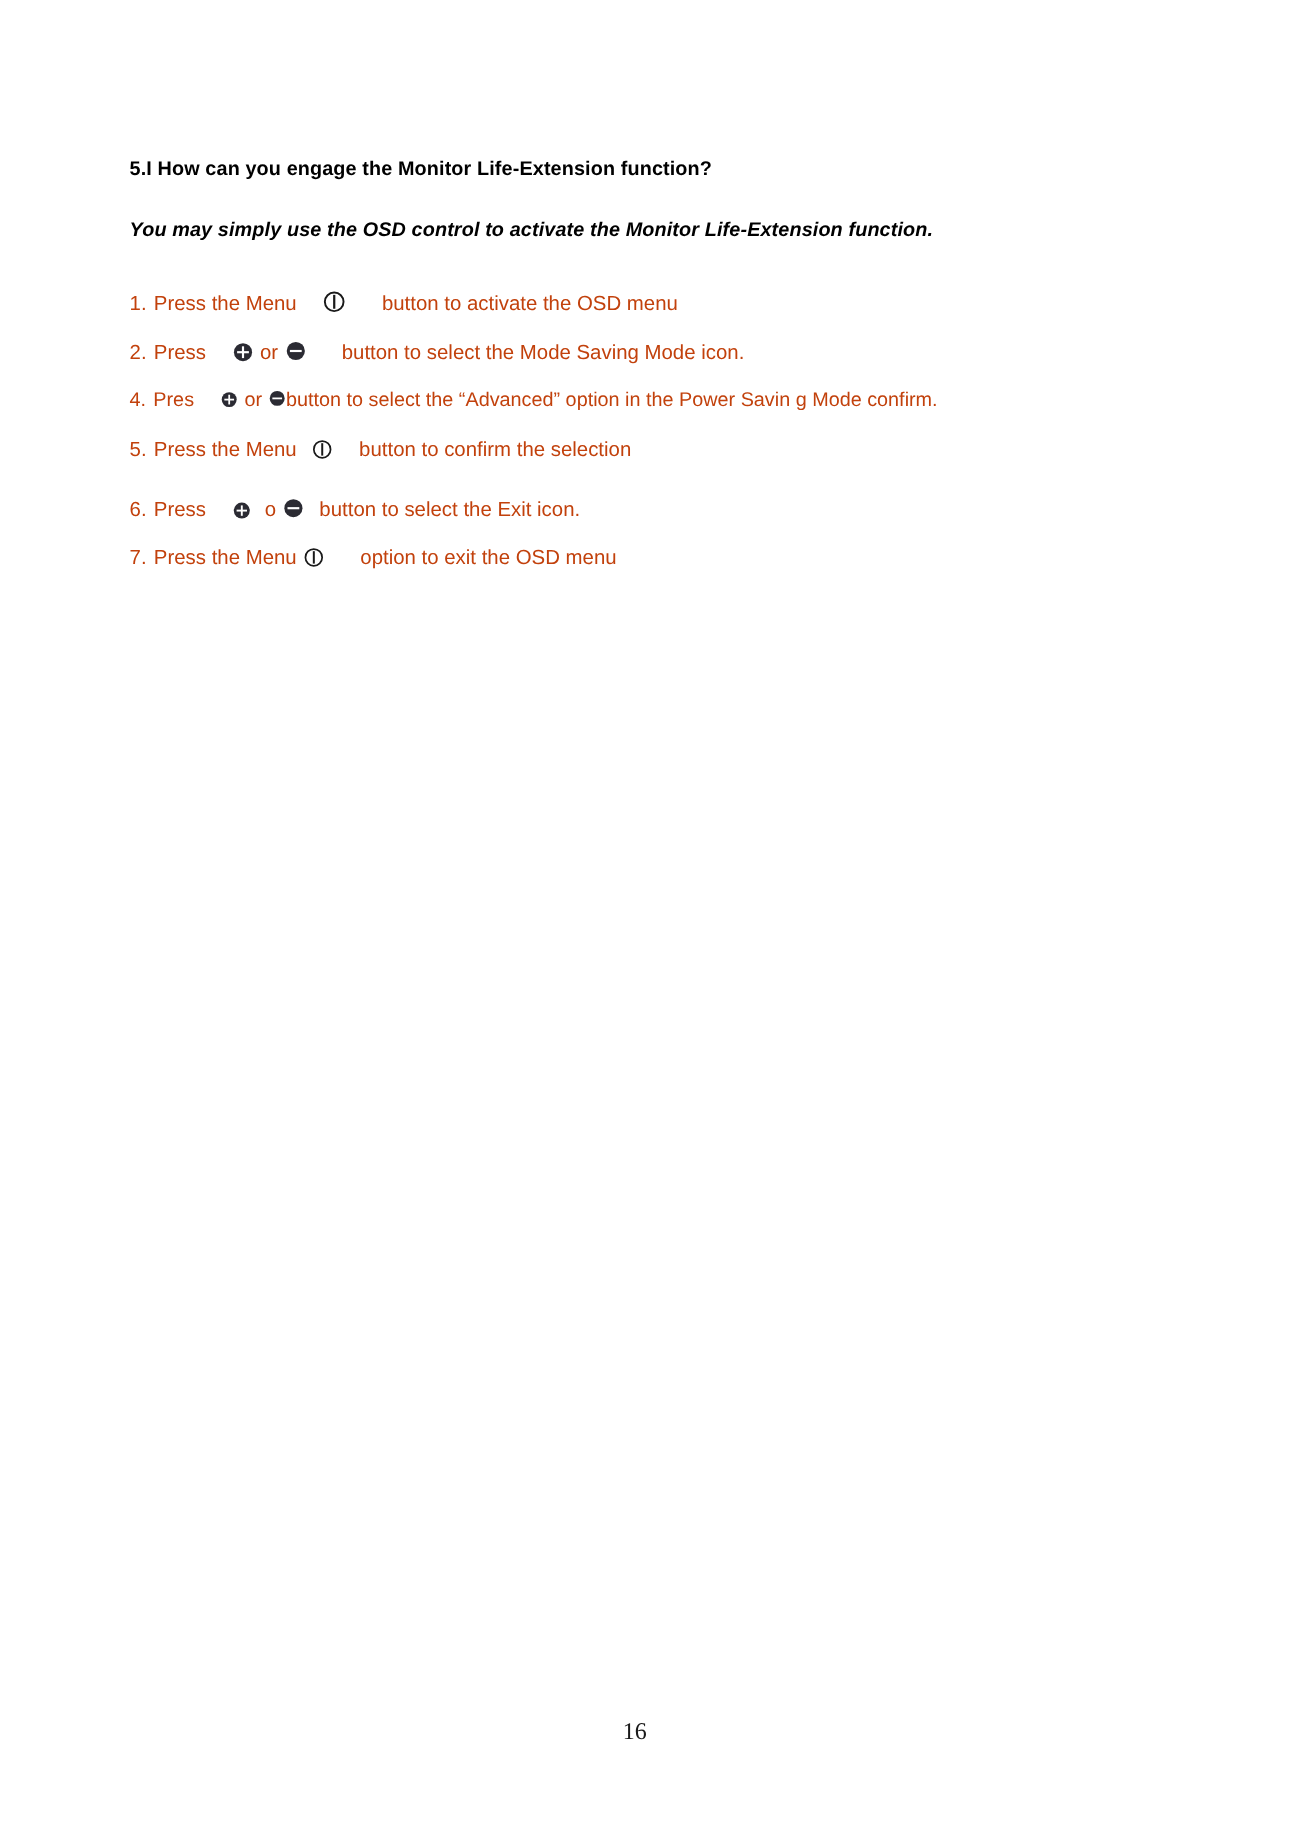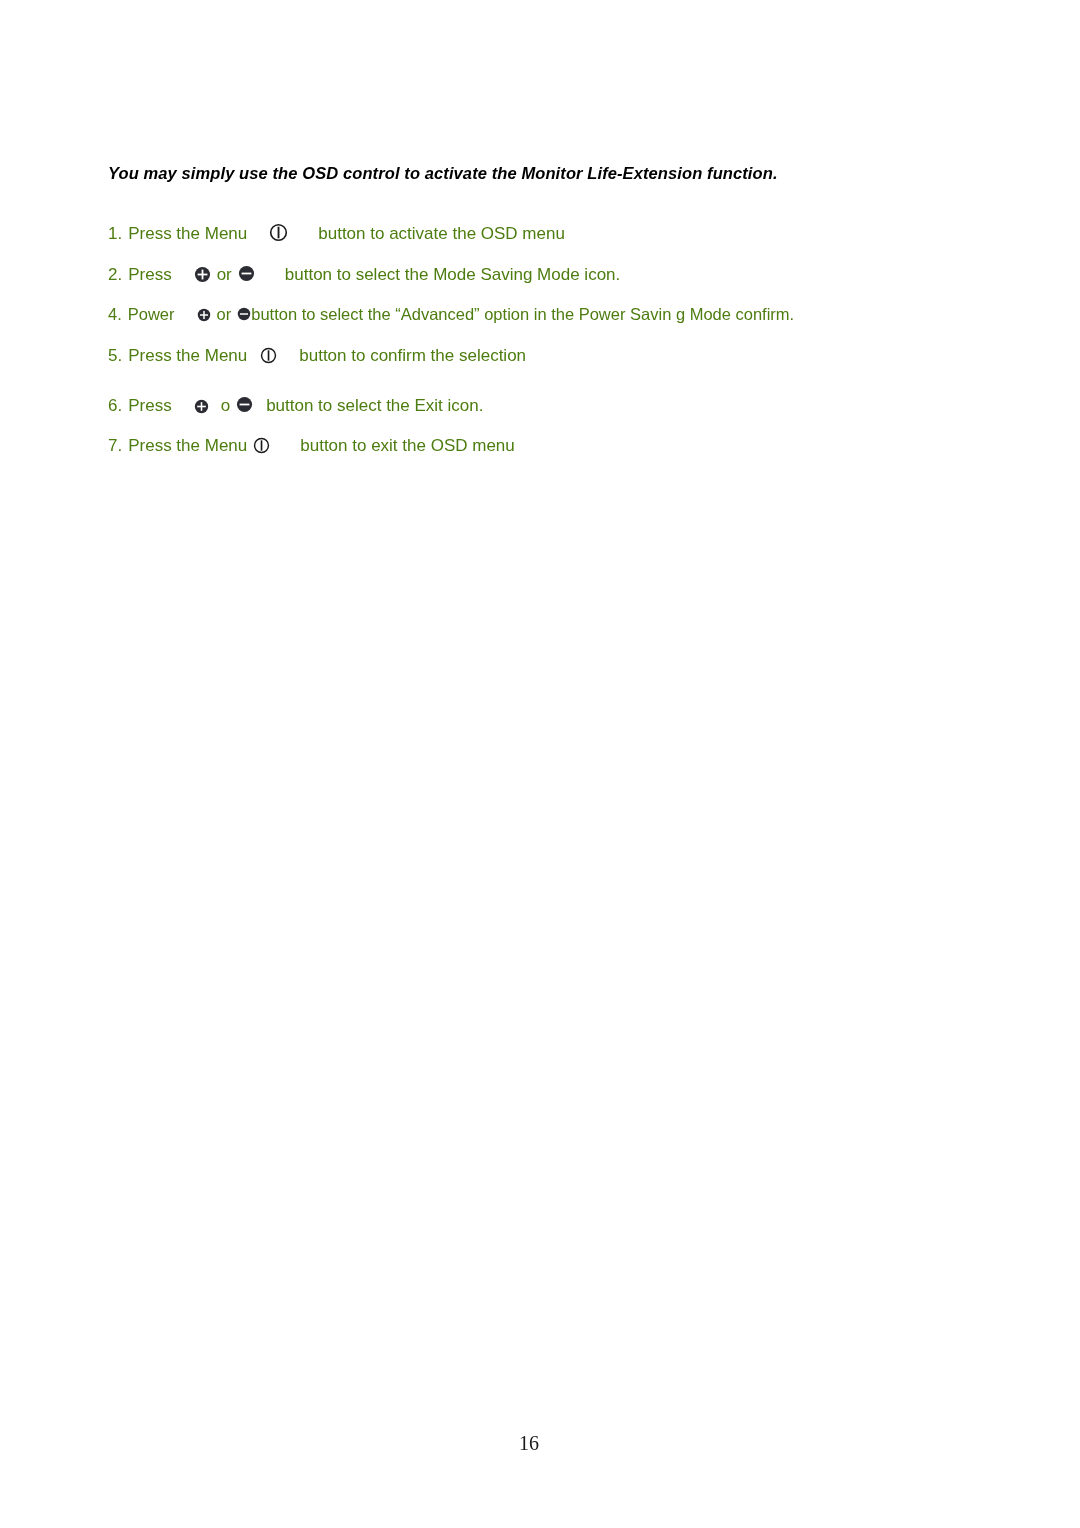--- a/index.html
+++ b/index.html
@@ -43,21 +43,21 @@
   .heading-2 { margin: 32px 0 0 0; font-style: italic; }
 
   
   .steps {
     margin: 0;
     padding: 0;
     list-style: none;
   }
   .step {
     font-size: 17px;
-    color: #4d7c0f;
+    color: #c2410c;
     white-space: nowrap;
     line-height: 1;
     display: block;
     height: 20px;
   }
   .step-1 { margin-top: 40px; }
   .step-2 { margin-top: 22px; }
   .step-3 { margin-top: 22px; }
   .step-4 { margin-top: 21px; }
   .step-5 { margin-top: 21px; }
@@ -101,20 +101,21 @@
     color: #1a1a1a;
     padding-right: 22px;
   }
 </style>
 </head>
 <body>
 
 <div class="page">
   <div class="content">
 
+    <div class="heading heading-1">5.I How can you engage the Monitor Life-Extension function?</div>
 
     <div class="heading heading-2">You may simply use the OSD control to activate the Monitor Life-Extension function.</div>
 
     <div class="steps">
 
       <div class="step step-1">
         <span class="txt">1.</span><span class="sp-sm"></span><span class="txt">Press the Menu</span><span class="sp-lg"></span><span class="icon icon-menu-lg"><svg viewBox="0 0 20 20" width="19" height="19" aria-hidden="true">
               <circle cx="10" cy="10" r="8.2" fill="none" stroke="#1a1a1a" stroke-width="1.7"></circle>
               <rect x="9.05" y="3.9" width="1.95" height="12.2" fill="#1a1a1a"></rect>
             </svg></span><span class="sp-xl"></span><span class="txt">button to activate the OSD menu</span>
@@ -126,21 +127,21 @@
               <rect x="3.8" y="8.05" width="10.4" height="1.9" fill="#ffffff"></rect>
               <rect x="8.05" y="3.8" width="1.9" height="10.4" fill="#ffffff"></rect>
             </svg></span><span class="sp-sm"></span><span class="txt">or</span><span class="sp-sm"></span><span class="icon icon-minus-lg"><svg viewBox="0 0 18 18" width="17" height="17" aria-hidden="true">
               <circle cx="9" cy="9" r="8" fill="#2b2b33"></circle>
               <rect x="3.8" y="8.05" width="10.4" height="1.9" fill="#ffffff"></rect>
             </svg></span><span class="sp-xl"></span><span class="txt">button to select the Mode Saving Mode icon.</span>
       </div>
 
 
       <div class="step step-4">
-        <span class="txt">4.</span><span class="sp-sm"></span><span class="txt">Power</span><span class="sp-lg"></span><span class="icon icon-plus-sm"><svg viewBox="0 0 18 18" width="14" height="14" aria-hidden="true">
+        <span class="txt">4.</span><span class="sp-sm"></span><span class="txt">Pres</span><span class="sp-lg"></span><span class="icon icon-plus-sm"><svg viewBox="0 0 18 18" width="14" height="14" aria-hidden="true">
               <circle cx="9" cy="9" r="8" fill="#2b2b33"></circle>
               <rect x="3.8" y="8.05" width="10.4" height="1.9" fill="#ffffff"></rect>
               <rect x="8.05" y="3.8" width="1.9" height="10.4" fill="#ffffff"></rect>
             </svg></span><span class="sp-sm"></span><span class="txt">or</span><span class="sp-sm"></span><span class="icon icon-minus-sm"><svg viewBox="0 0 18 18" width="14" height="14" aria-hidden="true">
               <circle cx="9" cy="9" r="8" fill="#2b2b33"></circle>
               <rect x="3.8" y="8.05" width="10.4" height="1.9" fill="#ffffff"></rect>
             </svg></span><span class="txt">button to select the “Advanced” option in the Power Savin g Mode confirm.</span>
       </div>
 
       <div class="step step-5">
@@ -158,20 +159,20 @@
             </svg></span><span class="sp-md"></span><span class="txt">o</span><span class="sp-sm"></span><span class="icon icon-minus-lg"><svg viewBox="0 0 18 18" width="17" height="17" aria-hidden="true">
               <circle cx="9" cy="9" r="8" fill="#2b2b33"></circle>
               <rect x="3.8" y="8.05" width="10.4" height="1.9" fill="#ffffff"></rect>
             </svg></span><span class="sp-md"></span><span class="txt">button to select the Exit icon.</span>
       </div>
 
       <div class="step step-7">
         <span class="txt">7.</span><span class="sp-sm"></span><span class="txt">Press the Menu</span><span class="sp-sm"></span><span class="icon icon-menu-md"><svg viewBox="0 0 20 20" width="17" height="17" aria-hidden="true">
               <circle cx="10" cy="10" r="8.2" fill="none" stroke="#1a1a1a" stroke-width="1.7"></circle>
               <rect x="9.05" y="3.9" width="1.95" height="12.2" fill="#1a1a1a"></rect>
-            </svg></span><span class="sp-xl"></span><span class="txt">button to exit the OSD menu</span>
+            </svg></span><span class="sp-xl"></span><span class="txt">option to exit the OSD menu</span>
       </div>
 
     </div>
   </div>
 
   <div class="page-number">16</div>
 </div>
 
 </body></html>

